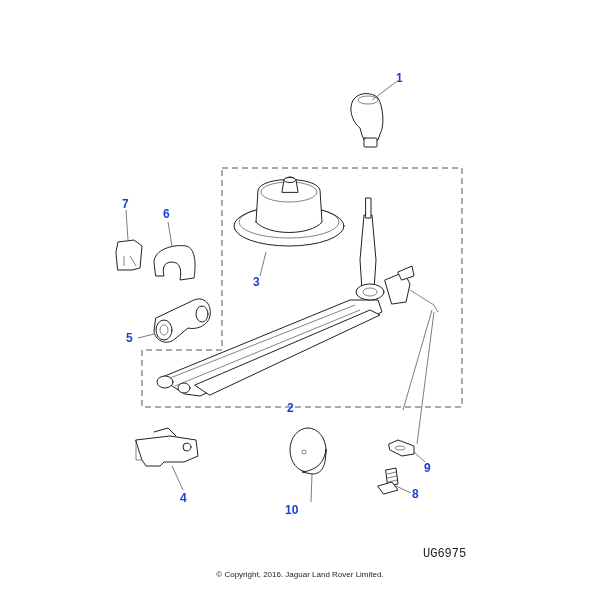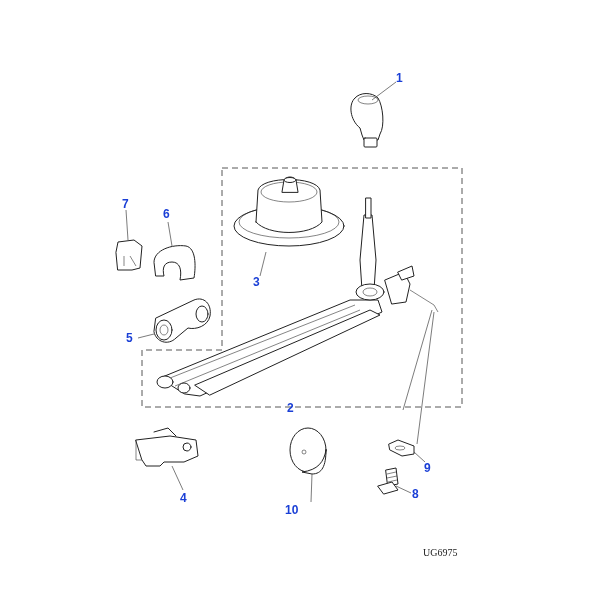--- a/index.html
+++ b/index.html
@@ -1,19 +1,19 @@
 <!DOCTYPE html>
 <html><head>
 <meta charset="utf-8">
 <style>
   html, body { margin:0; padding:0; background:#ffffff; }
   body { width:600px; height:600px; position:relative; overflow:hidden; font-family:"Liberation Sans", sans-serif; }
   #canvas { position:absolute; left:0; top:0; width:600px; height:600px; }
   .callout { position:absolute; font-family:"Liberation Sans", sans-serif; font-weight:bold; font-size:12px; color:#1a3fd6; line-height:1; }
-  .ref { position:absolute; left:423px; top:547px; font-size:10px; color:#222; font-family:Liberation Serif, serif; }
+  .ref { position:absolute; left:423px; top:547px; font-size:12px; color:#222; font-family:Liberation Mono, monospace; }
   .copy { position:absolute; left:0; width:600px; top:570px; text-align:center; font-size:8px; color:#222; font-family:"Liberation Sans", sans-serif; }
   svg .ln { stroke:#222; stroke-width:1; fill:#fff; stroke-linejoin:round; stroke-linecap:round; }
   svg .thin { stroke:#333; stroke-width:0.6; fill:none; }
   svg .leader { stroke:#444; stroke-width:0.7; fill:none; }
   svg .dash { stroke:#444; stroke-width:0.9; fill:none; stroke-dasharray:6 4; }
 </style>
 </head>
 <body>
 
 <div id="canvas">
@@ -110,13 +110,14 @@
   <span class="callout" style="left:253px;top:276px;">3</span>
   <span class="callout" style="left:180px;top:492px;">4</span>
   <span class="callout" style="left:126px;top:332px;">5</span>
   <span class="callout" style="left:163px;top:208px;">6</span>
   <span class="callout" style="left:122px;top:198px;">7</span>
   <span class="callout" style="left:412px;top:488px;">8</span>
   <span class="callout" style="left:424px;top:462px;">9</span>
   <span class="callout" style="left:285px;top:504px;">10</span>
 
   <span class="ref">UG6975</span>
+  <div class="copy">© Copyright, 2016. Jaguar Land Rover Limited.</div>
 </div>
 
 </body></html>

